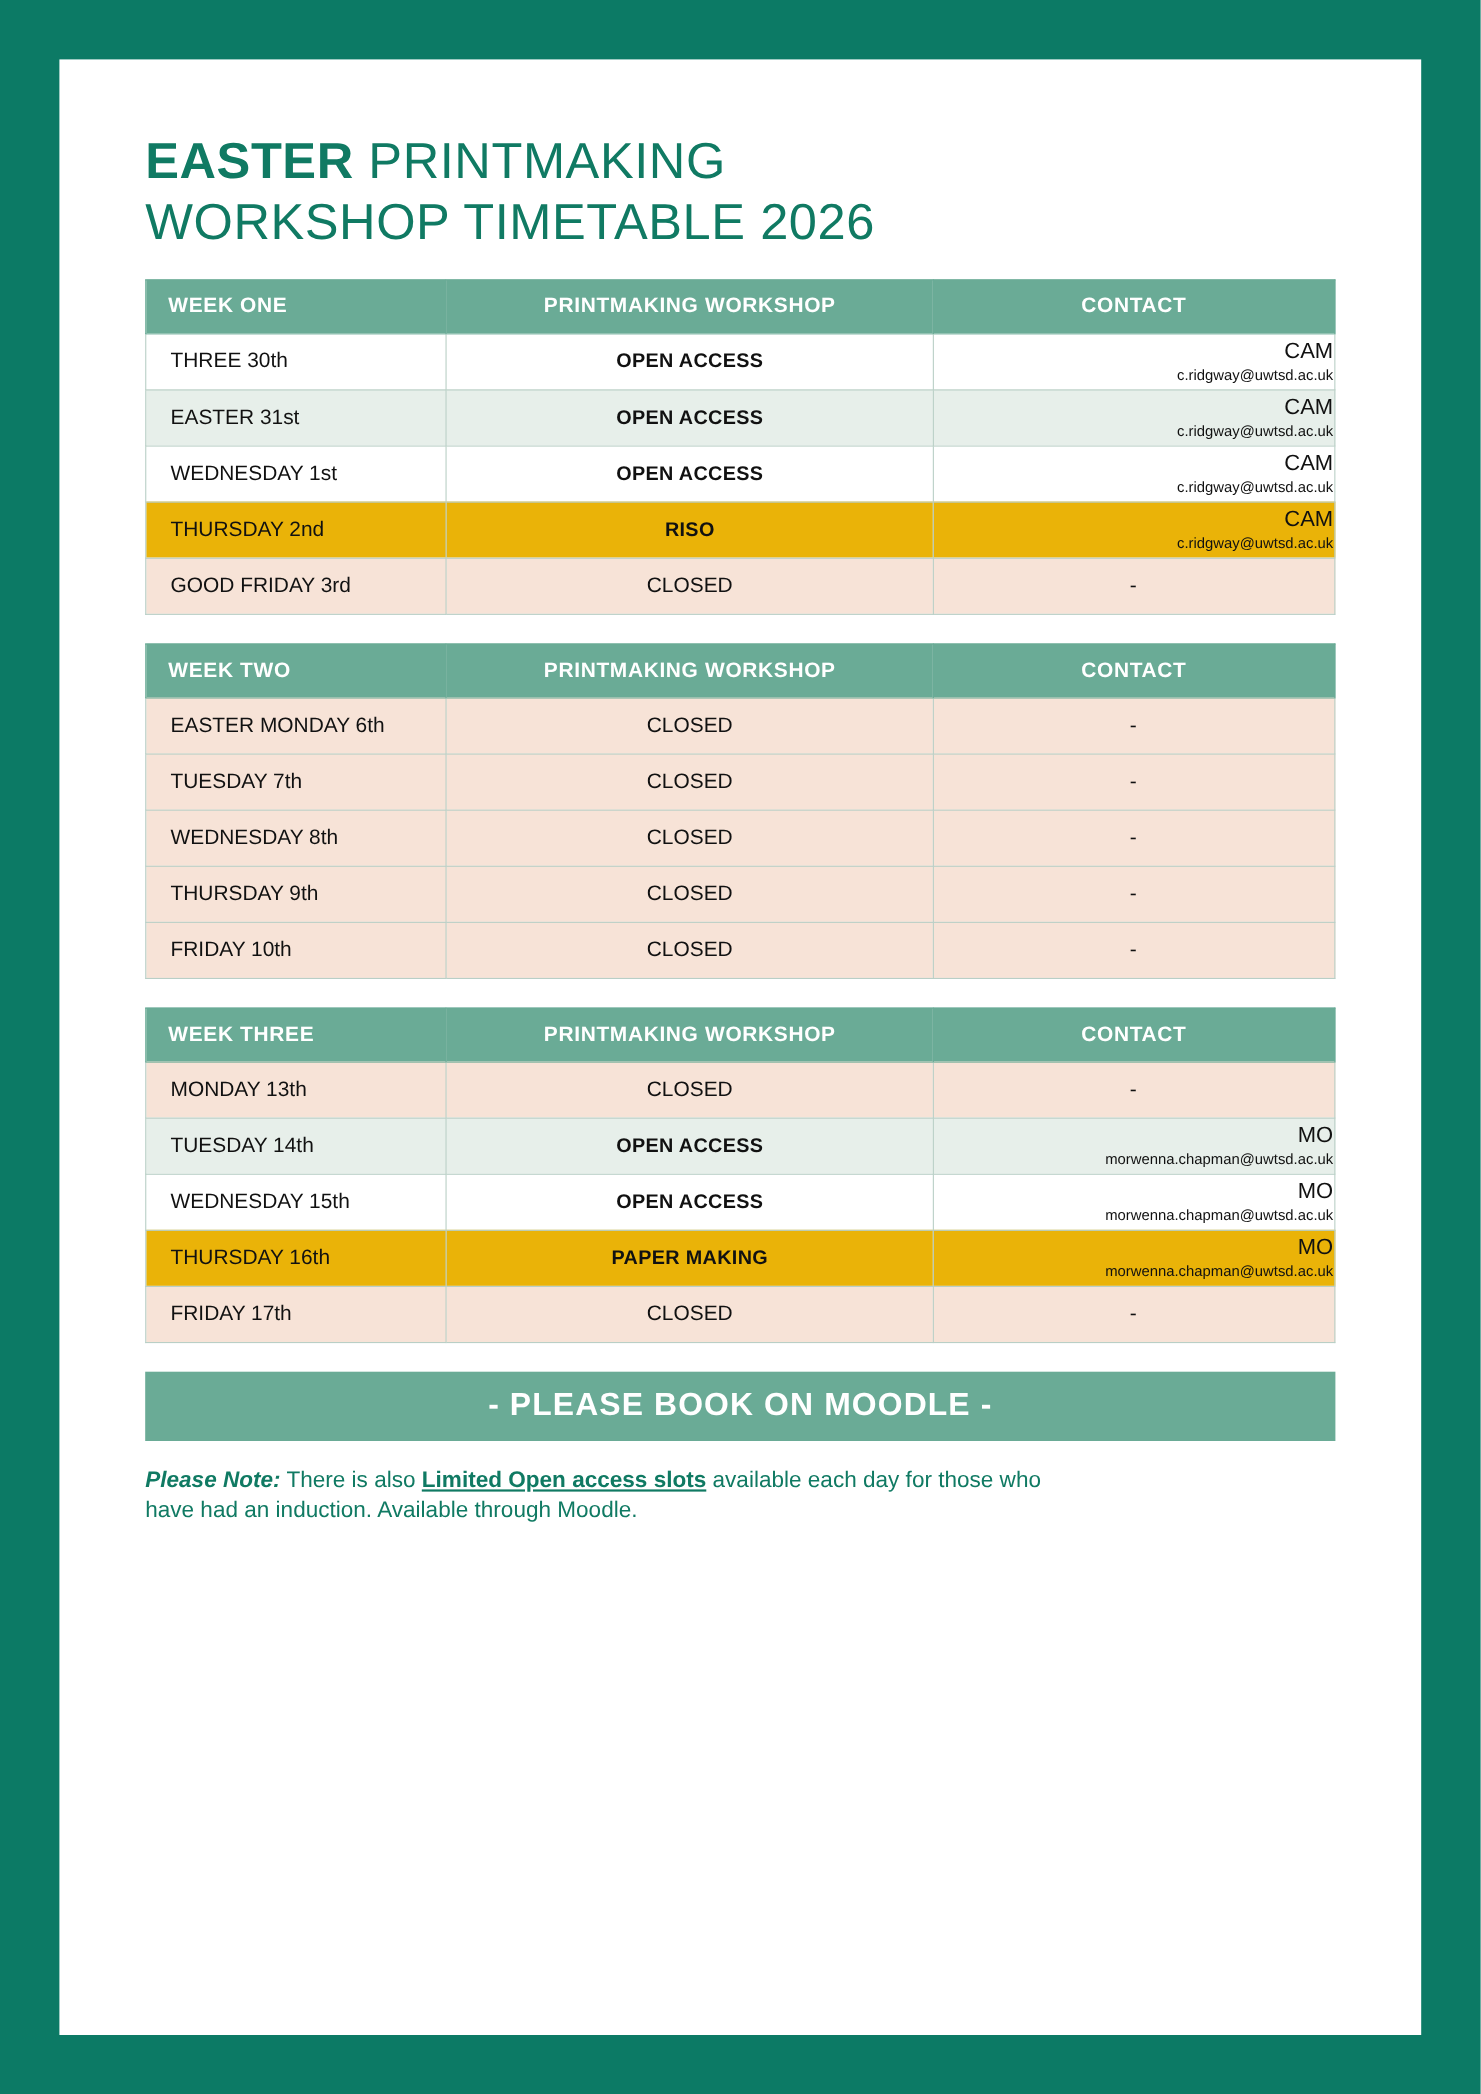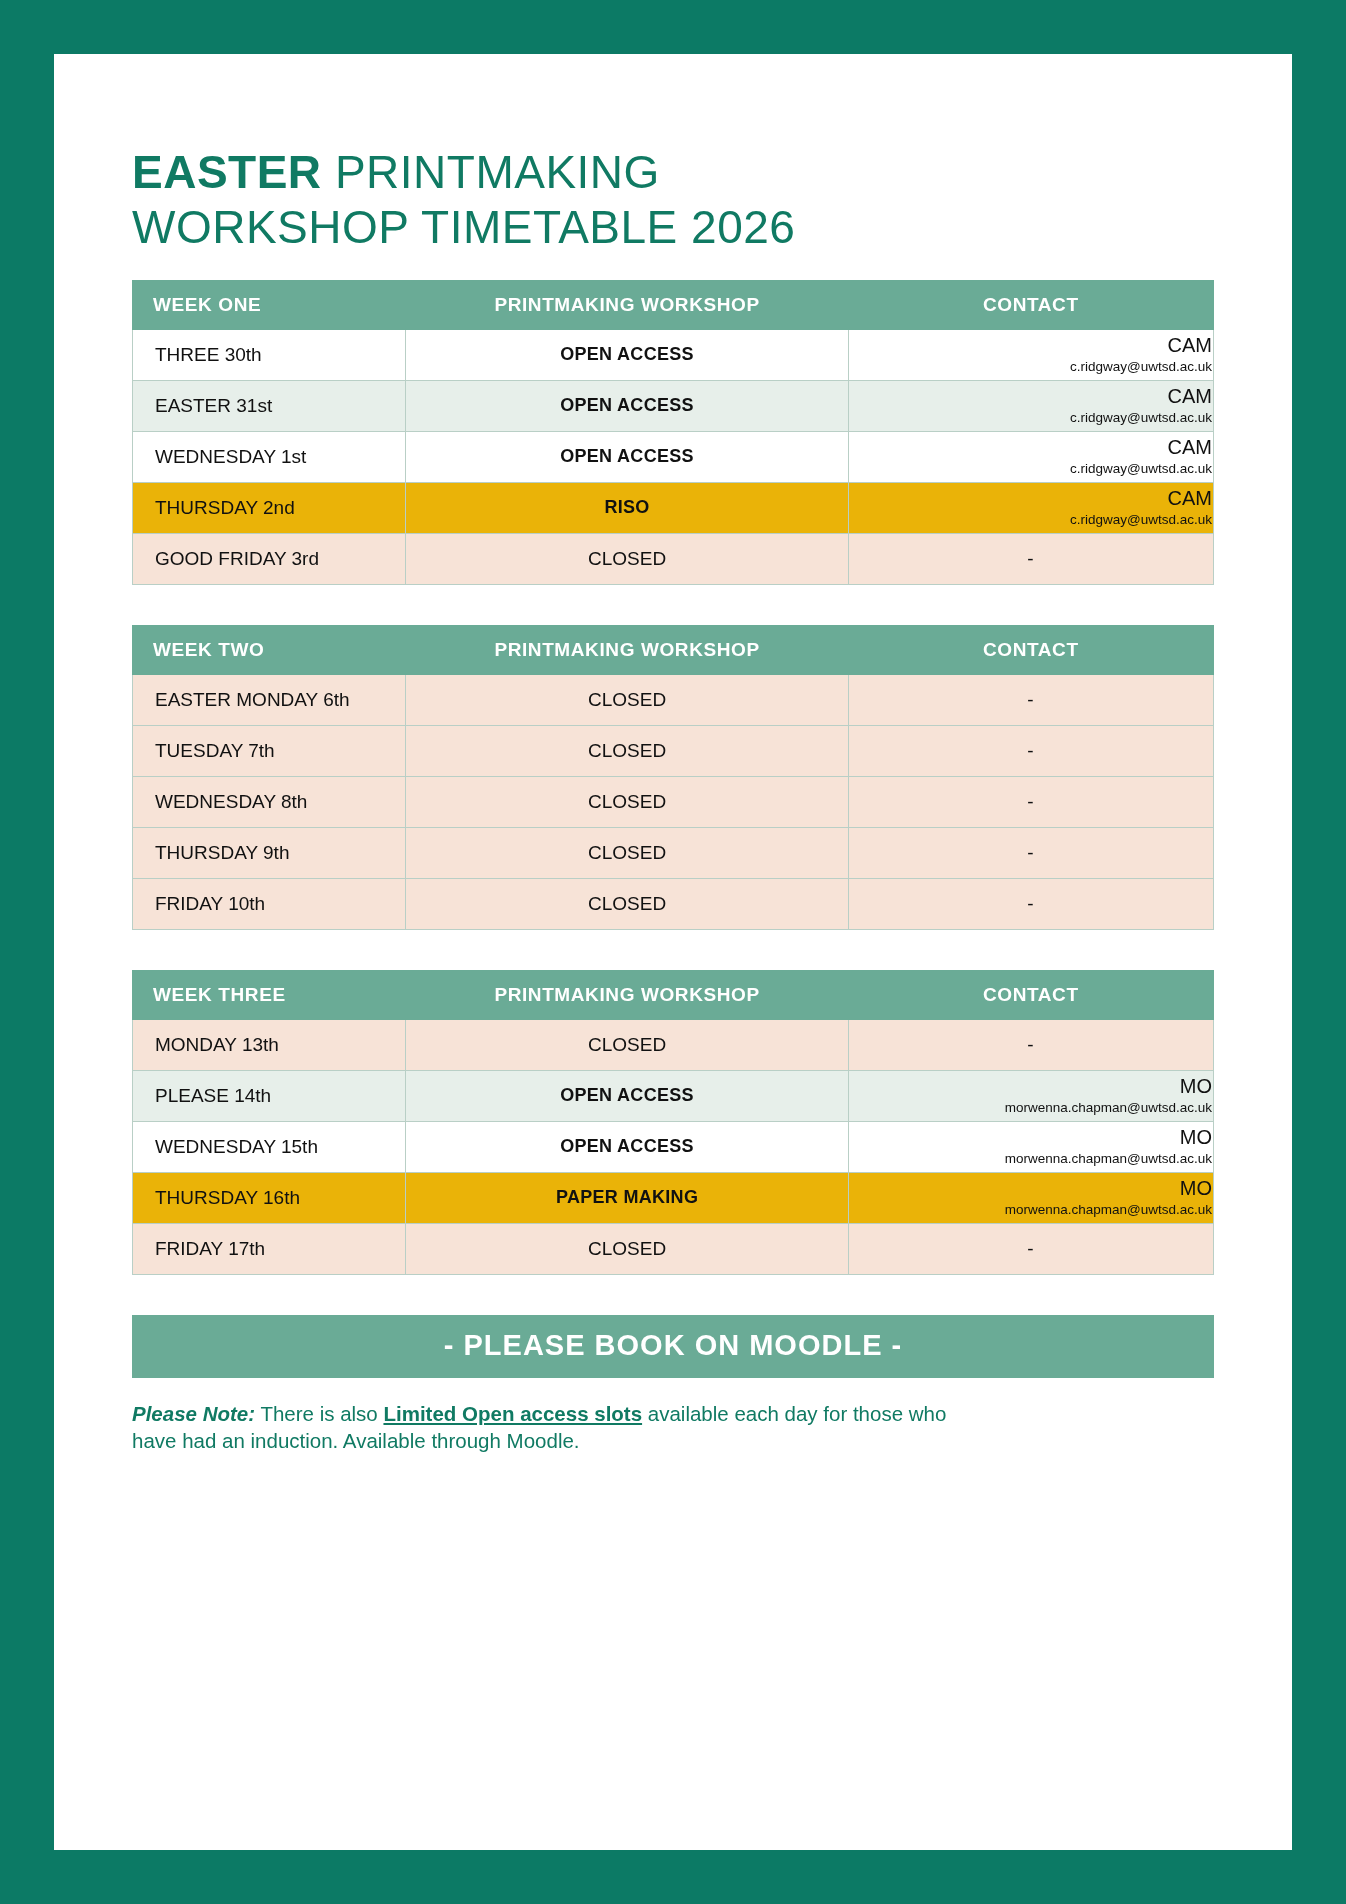--- a/index.html
+++ b/index.html
@@ -17,21 +17,21 @@
     position: absolute;
     left: 54px;
     top: 54px;
     width: 1238px;
     height: 1796px;
     background: #ffffff;
     box-sizing: border-box;
     padding: 40px 78px 0 78px;
   }
   .title-block {
-    margin-top: 54px;
+    margin-top: 28px;
     margin-bottom: 28px;
     line-height: 1.06;
   }
   .title-line {
     color: #107a63;
     font-size: 46px;
     letter-spacing: 0.5px;
     white-space: nowrap;
   }
   .title-bold {
@@ -46,21 +46,21 @@
     color: #107a63;
     letter-spacing: 0.5px;
     margin-top: 6px;
     white-space: nowrap;
   }
 
   table.tt {
     width: 100%;
     border-collapse: collapse;
     table-layout: fixed;
-    margin-bottom: 40px;
+    margin-bottom: 26px;
   }
   table.tt col.c1 { width: 25.3%; }
   table.tt col.c2 { width: 40.9%; }
   table.tt col.c3 { width: 33.8%; }
 
   .tt th {
     background: #6aab96;
     color: #ffffff;
     font-size: 19px;
     font-weight: 800;
@@ -266,21 +266,21 @@
         <th class="center">CONTACT</th>
       </tr>
     </thead>
     <tbody>
       <tr class="row-closed">
         <td class="day">MONDAY 13th</td>
         <td class="ws">CLOSED</td>
         <td class="contact dash">-</td>
       </tr>
       <tr class="row-open-shade">
-        <td class="day">PLEASE 14th</td>
+        <td class="day">TUESDAY 14th</td>
         <td class="ws bold">OPEN ACCESS</td>
         <td class="contact">
           <span class="contact-name">MO</span>
           <span class="contact-email">morwenna.chapman@uwtsd.ac.uk</span>
         </td>
       </tr>
       <tr class="row-open">
         <td class="day">WEDNESDAY 15th</td>
         <td class="ws bold">OPEN ACCESS</td>
         <td class="contact">

